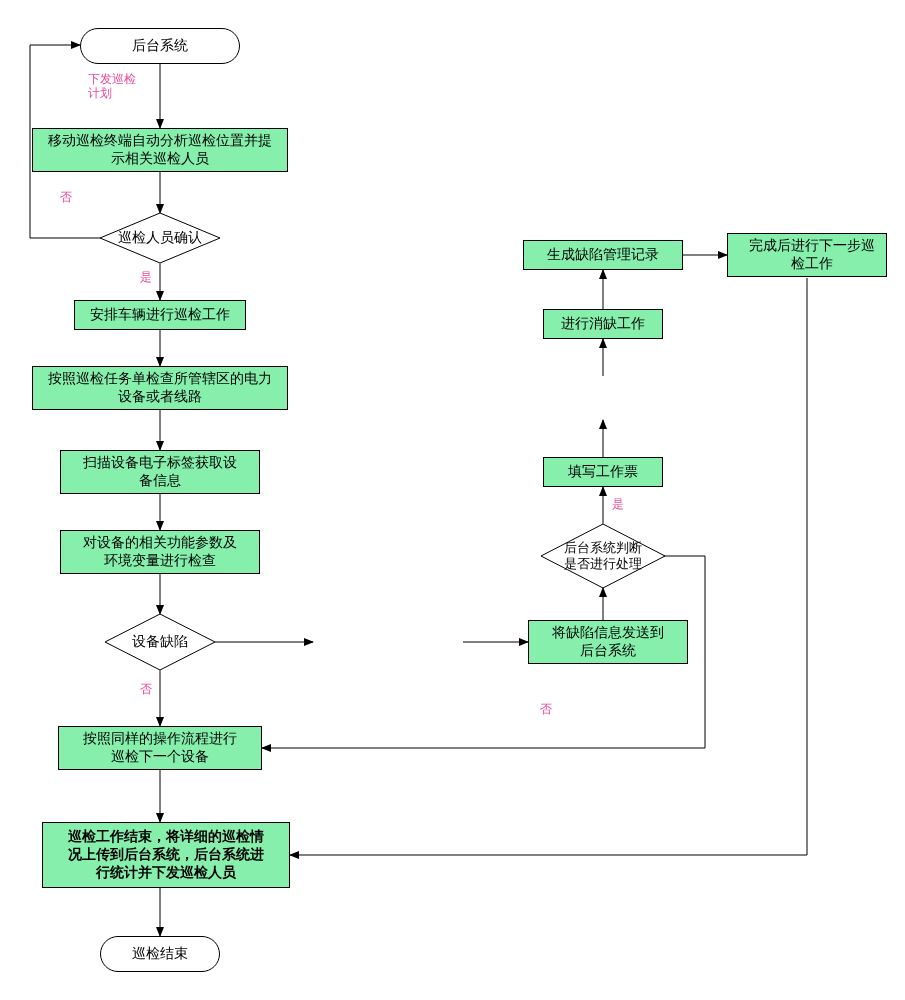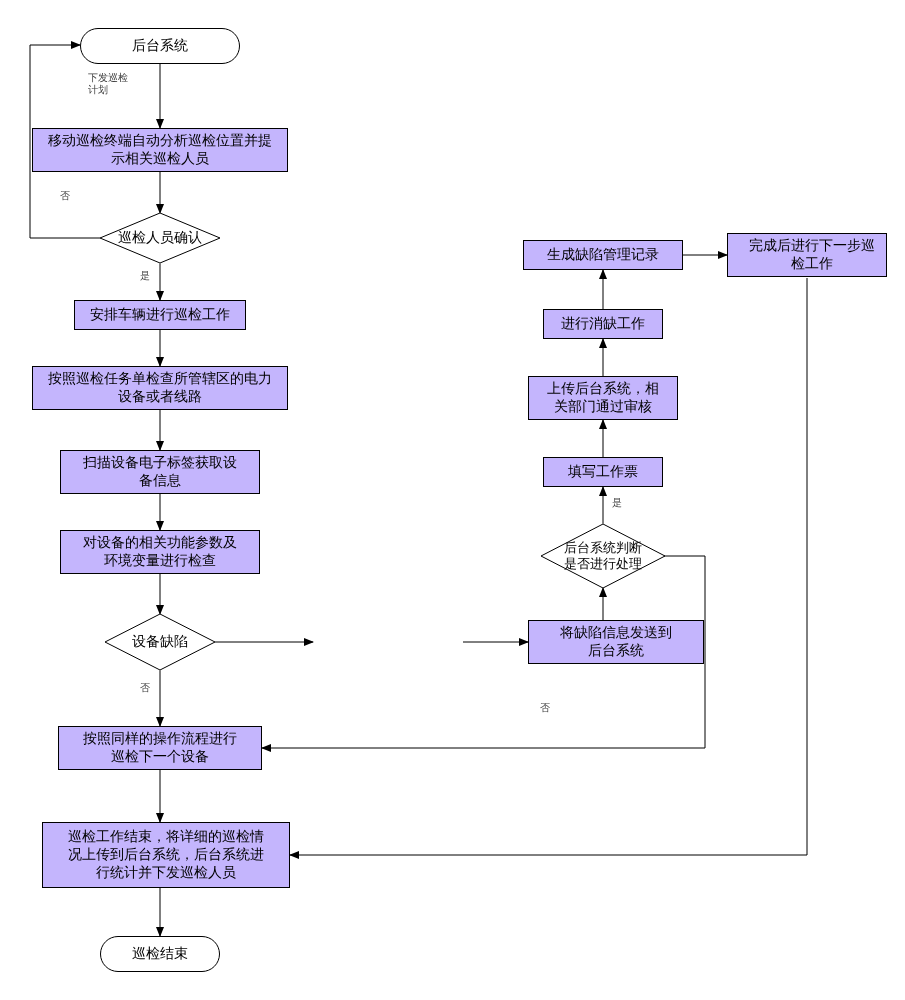--- a/index.html
+++ b/index.html
@@ -12,21 +12,21 @@
     color: #000;
   }
   .canvas {
     position: relative;
     width: 905px;
     height: 1000px;
   }
   .box {
     position: absolute;
     border: 1px solid #000;
-    background: #c4b5fd;
+    background: #86efac;
     display: flex;
     align-items: center;
     justify-content: center;
     text-align: center;
     padding: 4px 6px;
     line-height: 1.3;
   }
   .terminator {
     position: absolute;
     border: 1px solid #000;
@@ -52,22 +52,22 @@
     width: 100%; height: 100%;
     display: flex;
     align-items: center;
     justify-content: center;
     text-align: center;
     line-height: 1.2;
     padding: 0 8px;
   }
   .edge-label {
     position: absolute;
-    font-size: 10px;
-    color: #404040;
+    font-size: 12px;
+    color: #ec4899;
     line-height: 1.2;
     white-space: pre;
   }
   svg.lines {
     position: absolute;
     left: 0; top: 0;
     width: 905px; height: 1000px;
     pointer-events: none;
   }
 </style>
@@ -169,58 +169,55 @@
   <div class="diamond" style="left:105px; top:614px; width:110px; height:56px;">
     <svg viewBox="0 0 110 56">
         <polygon points="55,0 110,28 55,56 0,28" fill="#fff" stroke="#000"></polygon>
       </svg>
     <div class="dlabel">
         <span>设备缺陷</span>
       </div>
   </div>
 
 
-  <div class="box" style="left:528px; top:620px; width:176px; height:44px;">
+  <div class="box" style="left:528px; top:620px; width:160px; height:44px;">
     <span>将缺陷信息发送到<br>后台系统</span>
   </div>
 
   <div class="diamond" style="left:541px; top:524px; width:124px; height:64px;">
     <svg viewBox="0 0 124 64">
         <polygon points="62,0 124,32 62,64 0,32" fill="#fff" stroke="#000"></polygon>
       </svg>
     <div class="dlabel" style="font-size:13px;align-items:center;">
         <span>后台系统判断<br>是否进行处理</span>
       </div>
   </div>
 
   <div class="box" style="left:543px; top:457px; width:120px; height:30px;">
     <span>填写工作票</span>
   </div>
 
-  <div class="box" style="left:528px; top:376px; width:150px; height:44px;">
-    <span>上传后台系统，相<br>关部门通过审核</span>
-  </div>
 
   <div class="box" style="left:543px; top:309px; width:120px; height:30px;">
     <span>进行消缺工作</span>
   </div>
 
   <div class="box" style="left:523px; top:240px; width:160px; height:30px;">
     <span>生成缺陷管理记录</span>
   </div>
 
   <div class="box" style="left:727px; top:233px; width:160px; height:44px;padding-left:16px;">
     <span>完成后进行下一步巡<br>检工作</span>
   </div>
 
   <div class="box" style="left:58px; top:726px; width:204px; height:44px;">
     <span>按照同样的操作流程进行<br>巡检下一个设备</span>
   </div>
 
-  <div class="box" style="left:42px; top:822px; width:248px; height:66px;">
+  <div class="box" style="left:42px; top:822px; width:248px; height:66px;font-weight:bold;">
     <span>巡检工作结束，将详细的巡检情<br>况上传到后台系统，后台系统进<br>行统计并下发巡检人员</span>
   </div>
 
   <div class="terminator" style="left:100px; top:936px; width:120px; height:36px;">
     <span>巡检结束</span>
   </div>
 
 </div>
 
 </body></html>

